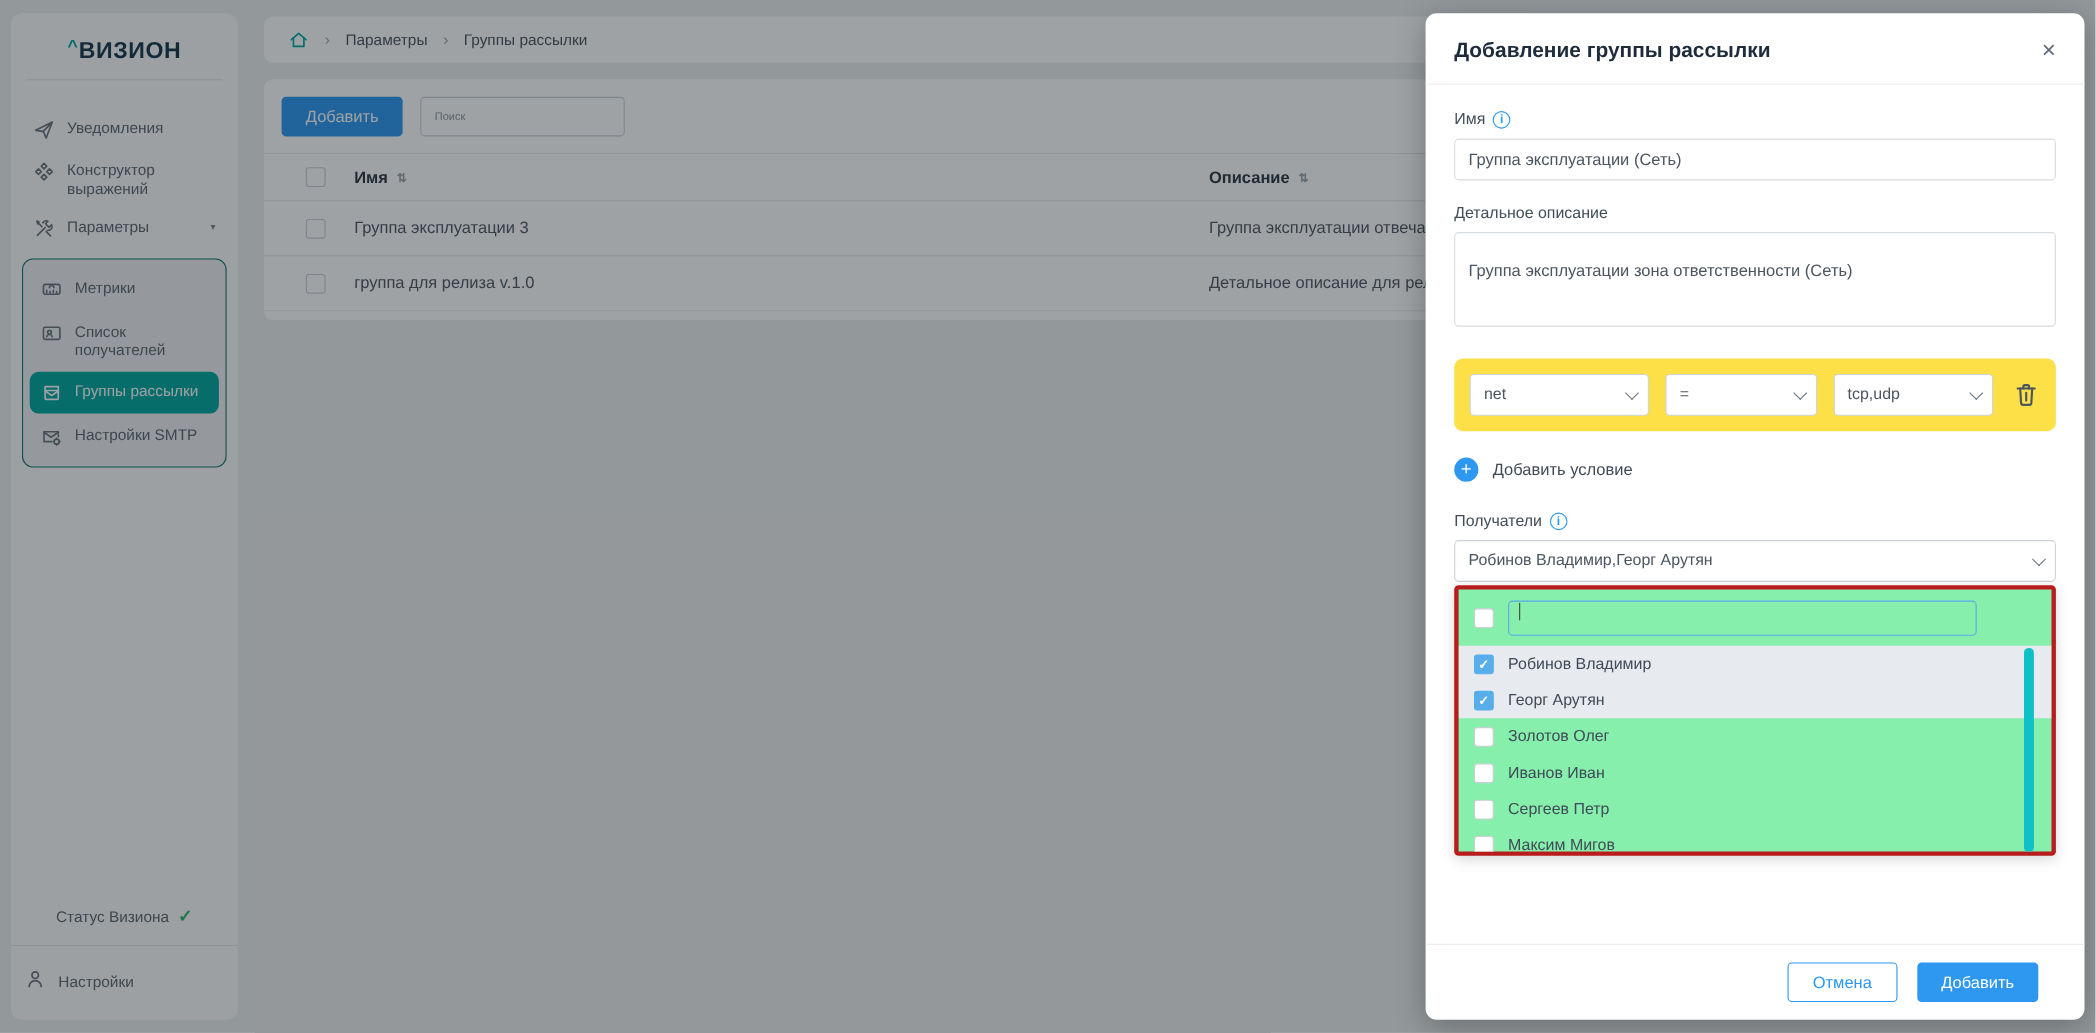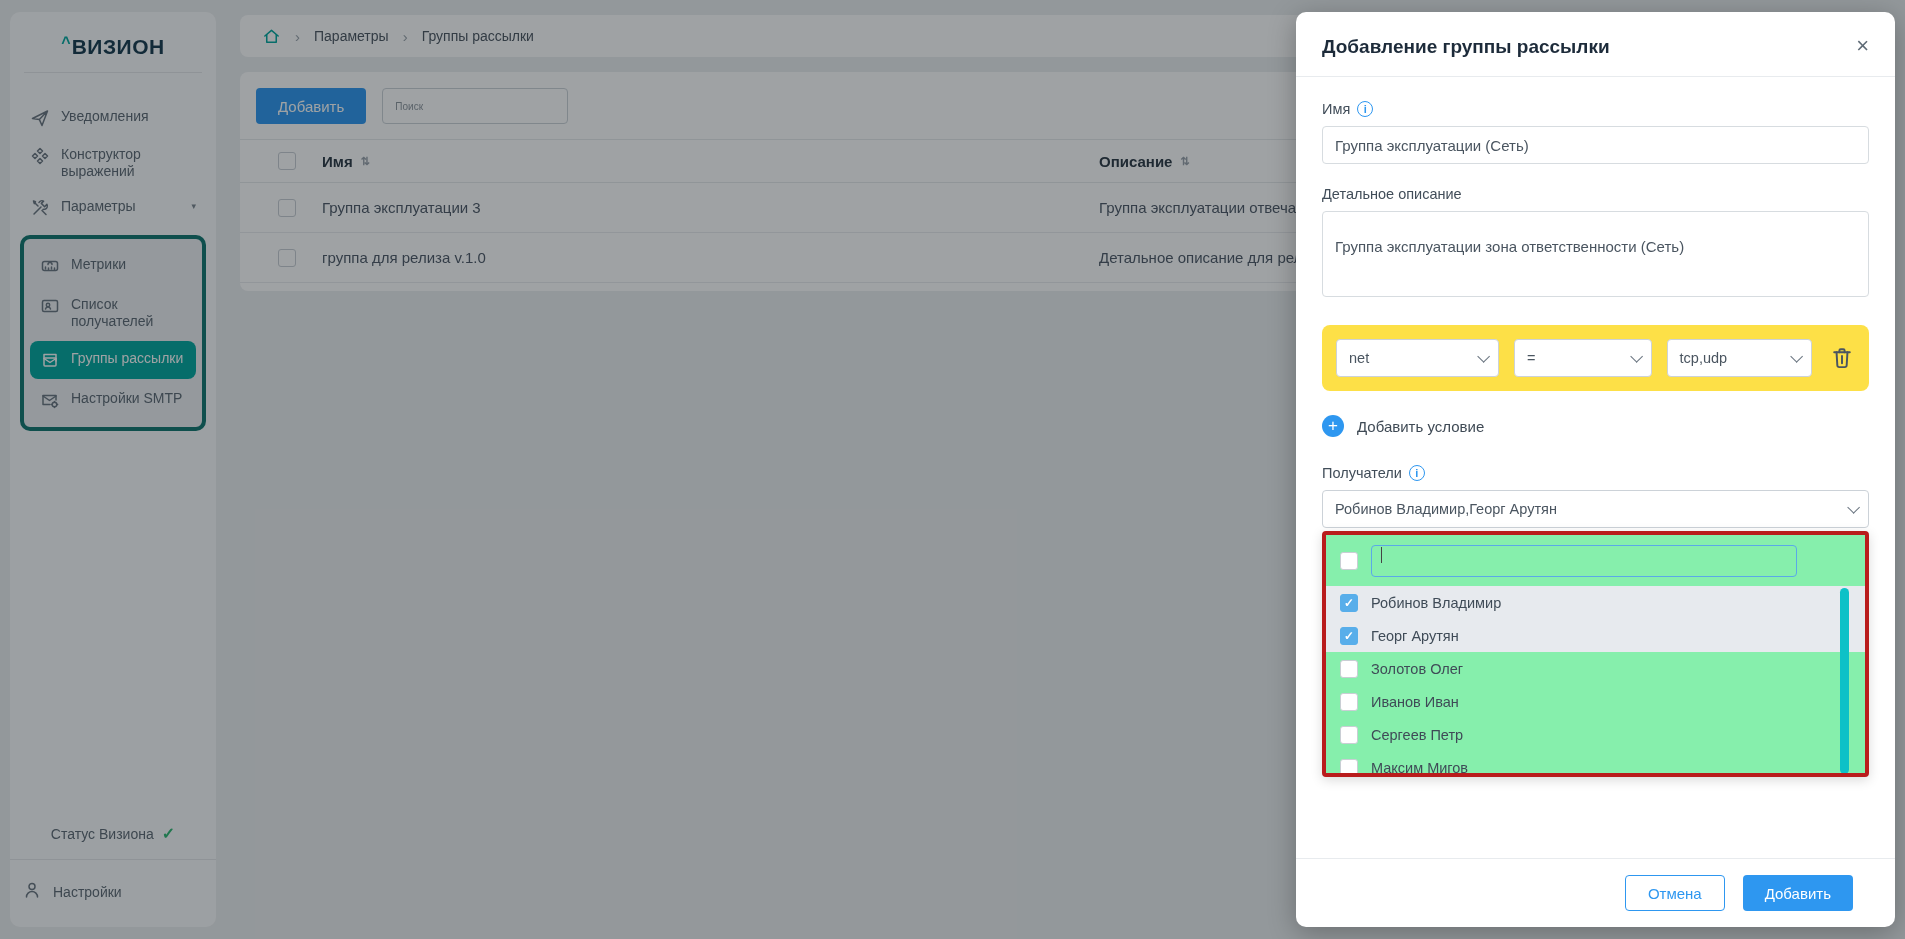--- a/index.html
+++ b/index.html
@@ -12,21 +12,21 @@
   .logo-row { display:flex; justify-content:center; align-items:flex-start; padding:24px 10px 14px; }
   .logo-caret { color:#00a79e; font-weight:bold; font-size:16px; line-height:14px; margin-right:1px; }
   .logo-text { color:#16394e; font-weight:bold; font-size:21px; letter-spacing:.5px; line-height:22px; }
   .logo-divider { border-bottom:1px solid #e4e7ea; margin:0 14px; }
   .nav { padding:26px 10px 0; flex:1; }
   .nav-item { display:flex; align-items:flex-start; gap:11px; padding:9px 10px; color:#5c6873;
     font-size:14px; line-height:17px; border-radius:8px; cursor:pointer; }
   .nav-item .nicon { flex:0 0 20px; height:20px; display:flex; align-items:center; justify-content:center; }
   .nav-item svg { stroke:#6a7580; fill:none; stroke-width:1.5; stroke-linecap:round; stroke-linejoin:round; }
   .nav-caret { margin-left:auto; color:#7c8690; font-size:9px; }
-  .nav-subpanel { background:#eef0f3; border:4px solid #0f766e; border-radius:10px; padding:6px; margin-top:8px; }
+  .nav-subpanel { background:#eef0f3; border:1px solid #0f766e; border-radius:10px; padding:6px; margin-top:8px; }
   .nav-subpanel .nav-item { margin:2px 0; }
   .nav-item.active { background:#00a79e; color:#ffffff; }
   .nav-item.active svg { stroke:#ffffff; }
   .sidebar-bottom { padding:0 14px 0; }
   .status-row { display:flex; justify-content:center; align-items:center; gap:8px; color:#5c6873;
     font-size:14px; padding:12px 0 16px; }
   .status-check { color:#2eb872; font-size:16px; font-weight:bold; }
   .settings-row { border-top:1px solid #e4e7ea; display:flex; align-items:center; gap:11px;
     padding:20px 12px 24px; color:#5c6873; font-size:14px; cursor:pointer; }
   .settings-row svg { stroke:#6a7580; fill:none; stroke-width:1.5; stroke-linecap:round; stroke-linejoin:round; }

